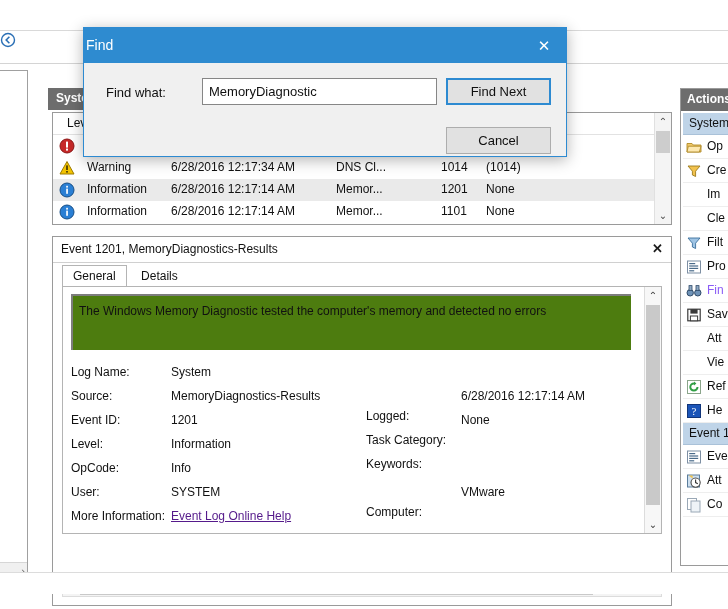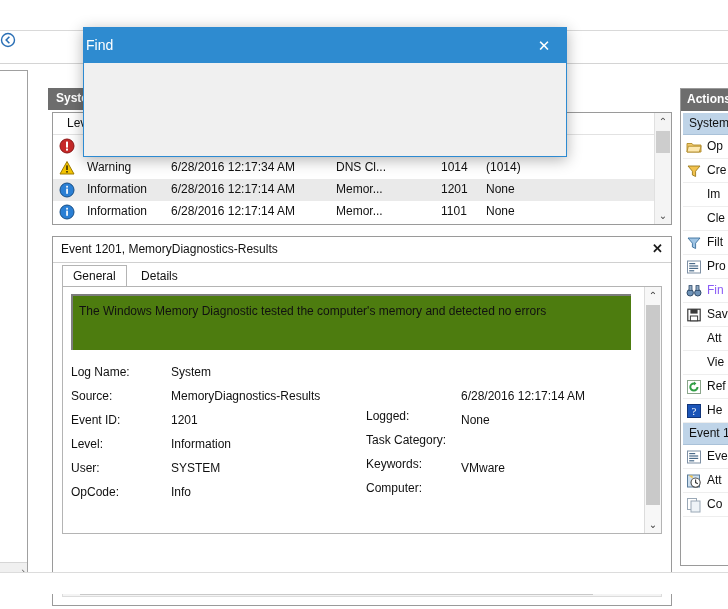--- a/index.html
+++ b/index.html
@@ -640,28 +640,32 @@
             <span class="flabel2">Task Category:</span>
             <span class="fvalue2">None</span>
           </div>
           <div class="frow">
             <span class="flabel">Level:</span>
             <span class="fvalue">Information</span>
             <span class="flabel2">Keywords:</span>
             <span class="fvalue2"></span>
           </div>
           <div class="frow">
+            <span class="flabel">OpCode:</span>
+            <span class="fvalue">Info</span>
+          </div>
+          <div class="frow">
             <span class="flabel">User:</span>
             <span class="fvalue">SYSTEM</span>
             <span class="flabel2">Computer:</span>
             <span class="fvalue2">VMware</span>
           </div>
           <div class="frow">
-            <span class="flabel">OpCode:</span>
-            <span class="fvalue">Info</span>
+            <span class="flabel">More Information:</span>
+            <span class="flink">Event Log Online Help</span>
           </div>
         </div>
 
         <div class="detail-vscroll">
           <div class="sb-arrow up">⌃</div>
           <div class="sb-thumb"></div>
           <div class="sb-arrow down">⌄</div>
         </div>
       </div>
 
@@ -820,15 +824,21 @@
     </div>
   </div>
 
   <div class="bottom-strip"></div>
 
   <div id="find-dialog">
     <div id="find-titlebar">
       <div id="find-title-text">Find</div>
       <div id="find-close">✕</div>
     </div>
+    <div id="find-body">
+      <div id="find-label">Find what:</div>
+      <input id="find-input" type="text" value="MemoryDiagnostic" style="">
+      <button id="find-next-btn">Find Next</button>
+      <button id="find-cancel-btn">Cancel</button>
+    </div>
   </div>
 
 </div>
 
 </body></html>

